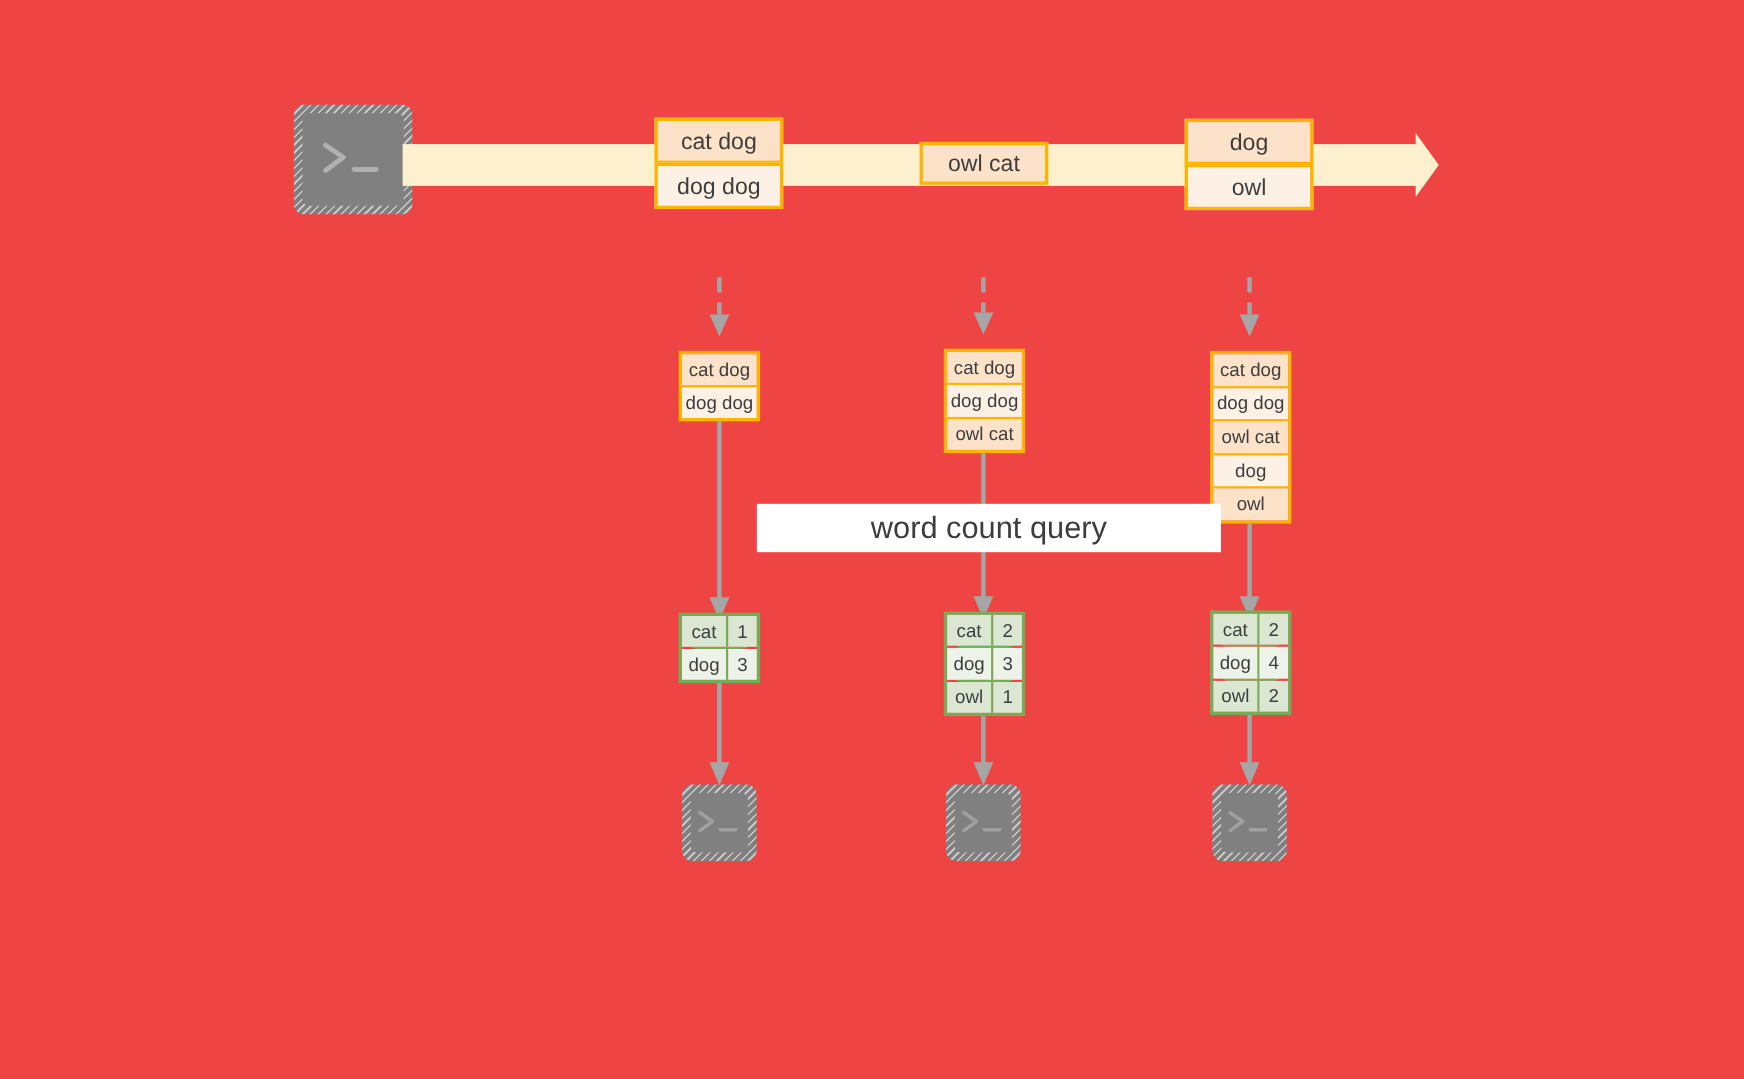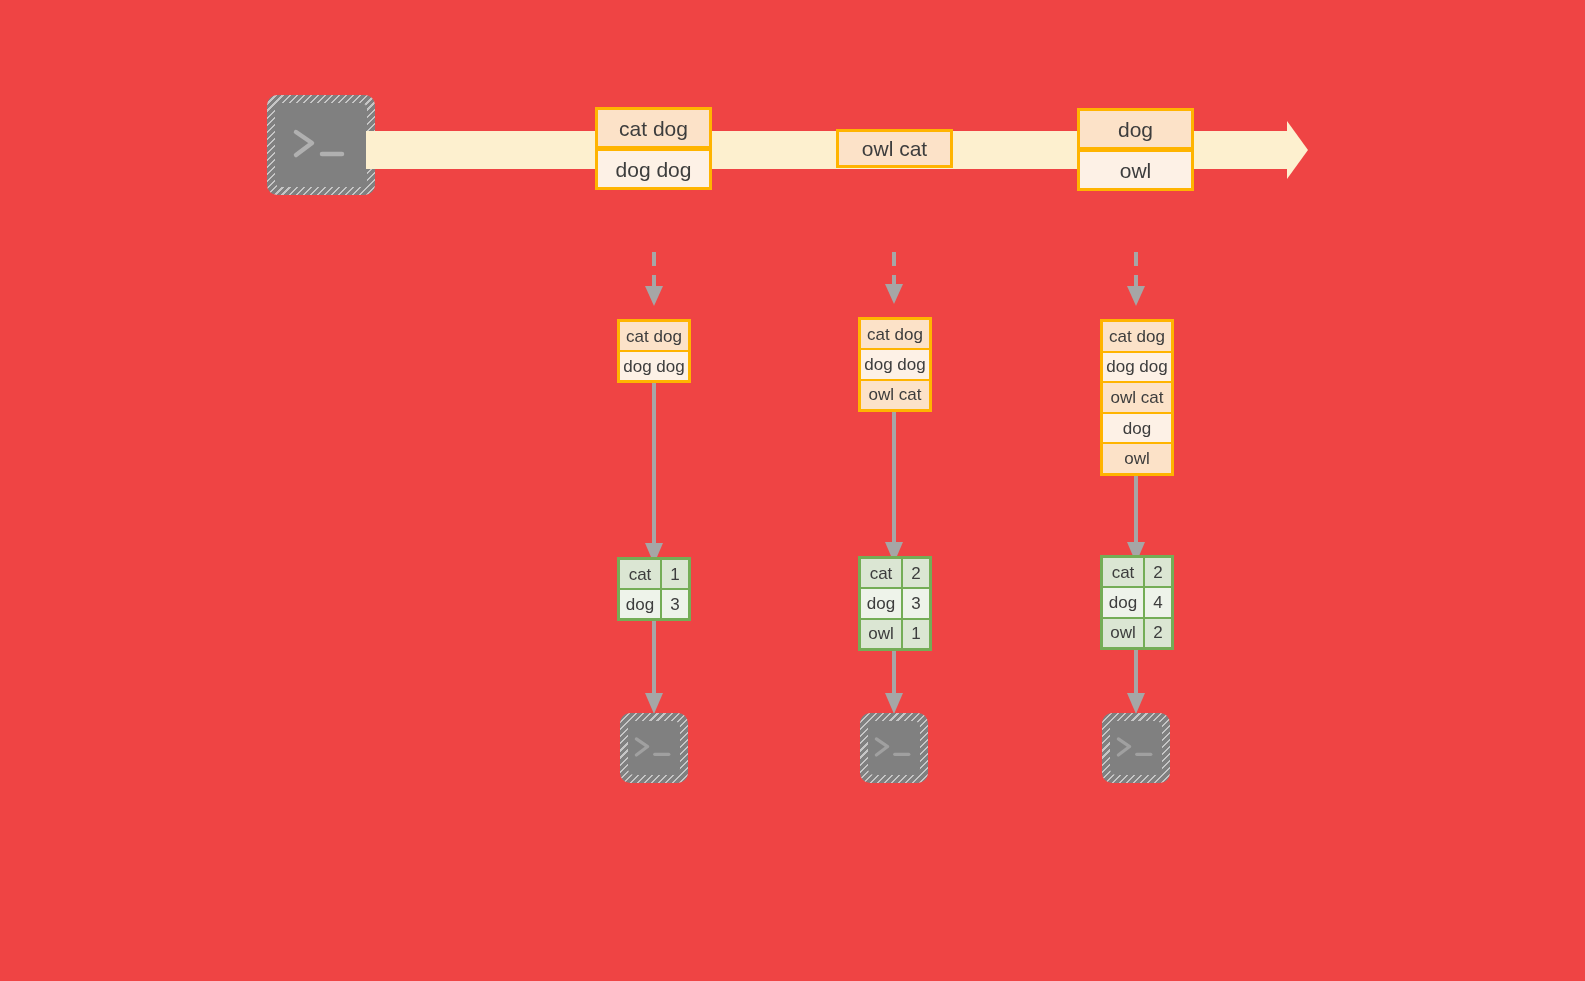--- a/index.html
+++ b/index.html
@@ -101,20 +101,21 @@
     box-sizing: border-box;
     border: 3px solid #74ad56;
     display: flex;
     flex-direction: column;
   }
   .gtable .grow {
     flex: 1 1 0;
     display: flex;
     border-bottom: 2px solid #74ad56;
     box-sizing: border-box;
+    border-radius: 15px;
   }
   .gtable .grow:last-child { border-bottom: none; }
   .gtable .grow.dark  .gc { background: #dbe6d3; }
   .gtable .grow.light .gc { background: #eef3ea; }
   .gtable .gc {
     display: flex;
     align-items: center;
     justify-content: center;
     color: #3d3d3d;
     font-size: 17px;
@@ -294,14 +295,15 @@
   </svg>
 
   <div class="term" style="left:1102px; top:713px; width:68px; height:70px;">
     <div class="inner"></div>
     <svg width="44" height="24" viewBox="0 0 62 34" aria-hidden="true">
       <path d="M6 4 L22 15 L6 27" fill="none" stroke="#a0a0a0" stroke-width="4.5" stroke-linecap="round" stroke-linejoin="round"></path>
       <path d="M32 26 L52 26" fill="none" stroke="#a0a0a0" stroke-width="4.5" stroke-linecap="round"></path>
     </svg>
   </div>
 
+  <div class="wclabel" style="left:688px; top:458px; width:422px; height:44px; font-size:28px;">word count query</div>
 
 </div>
 
 </body></html>

